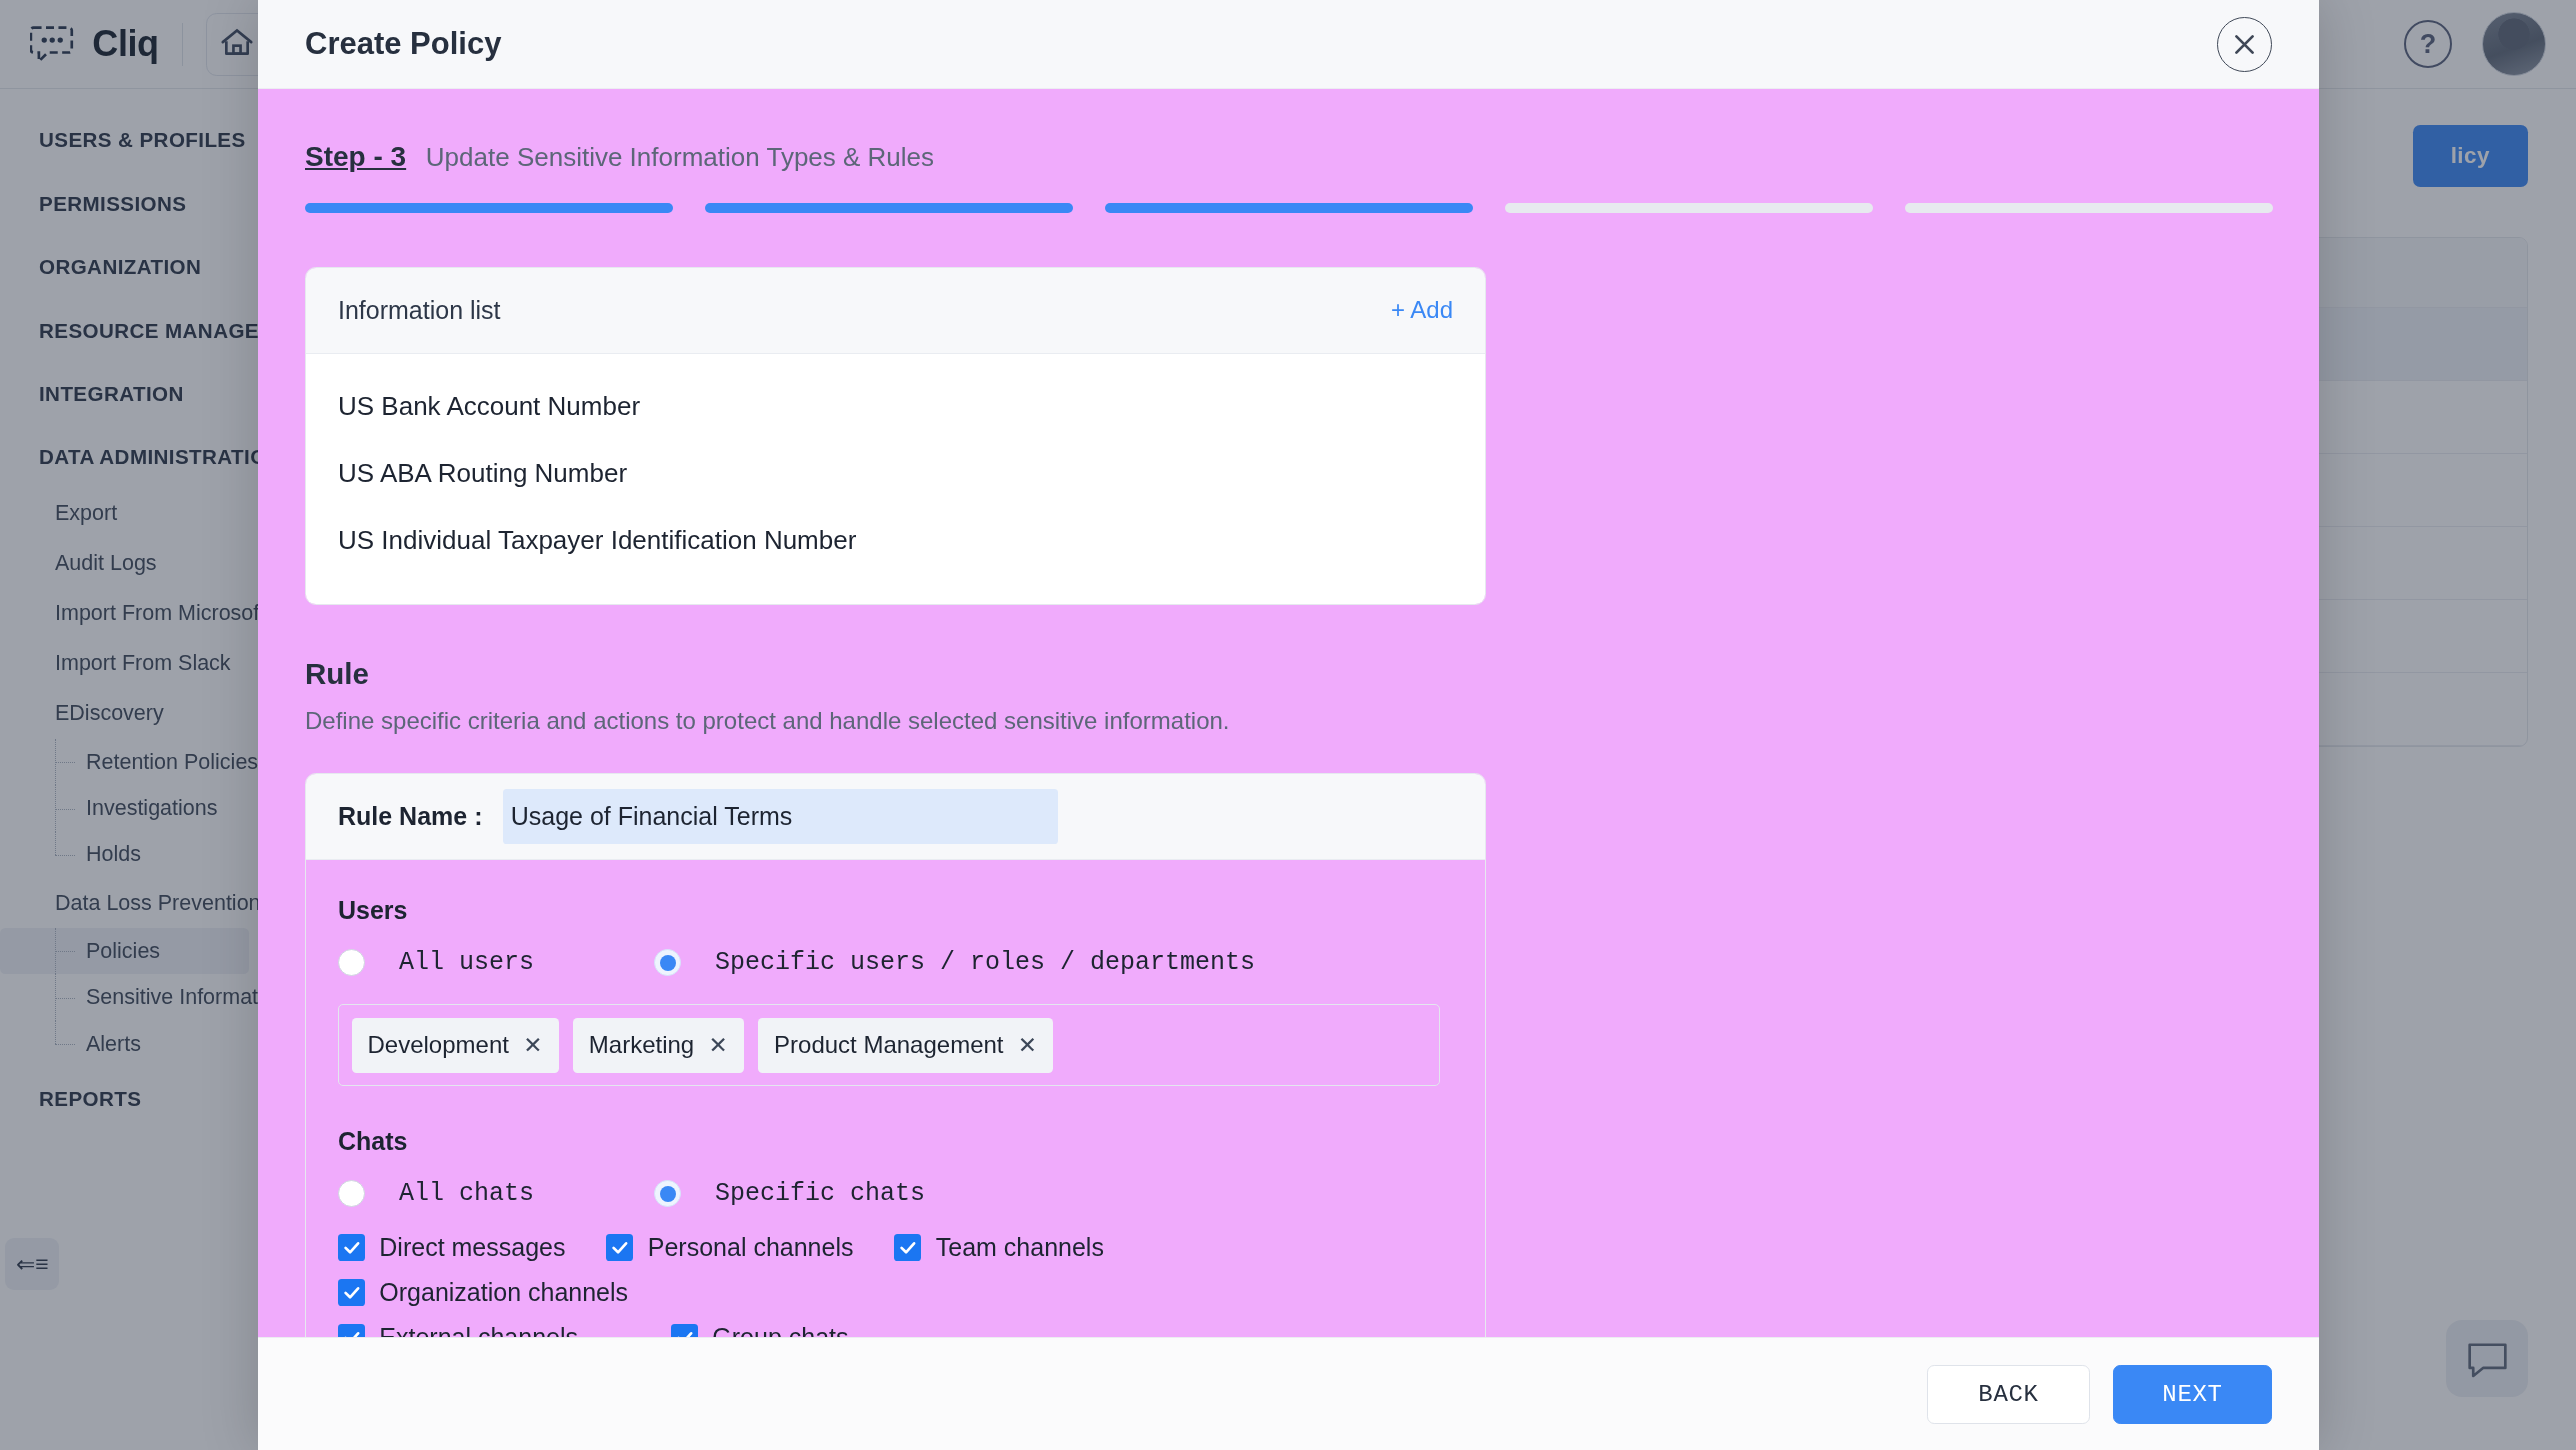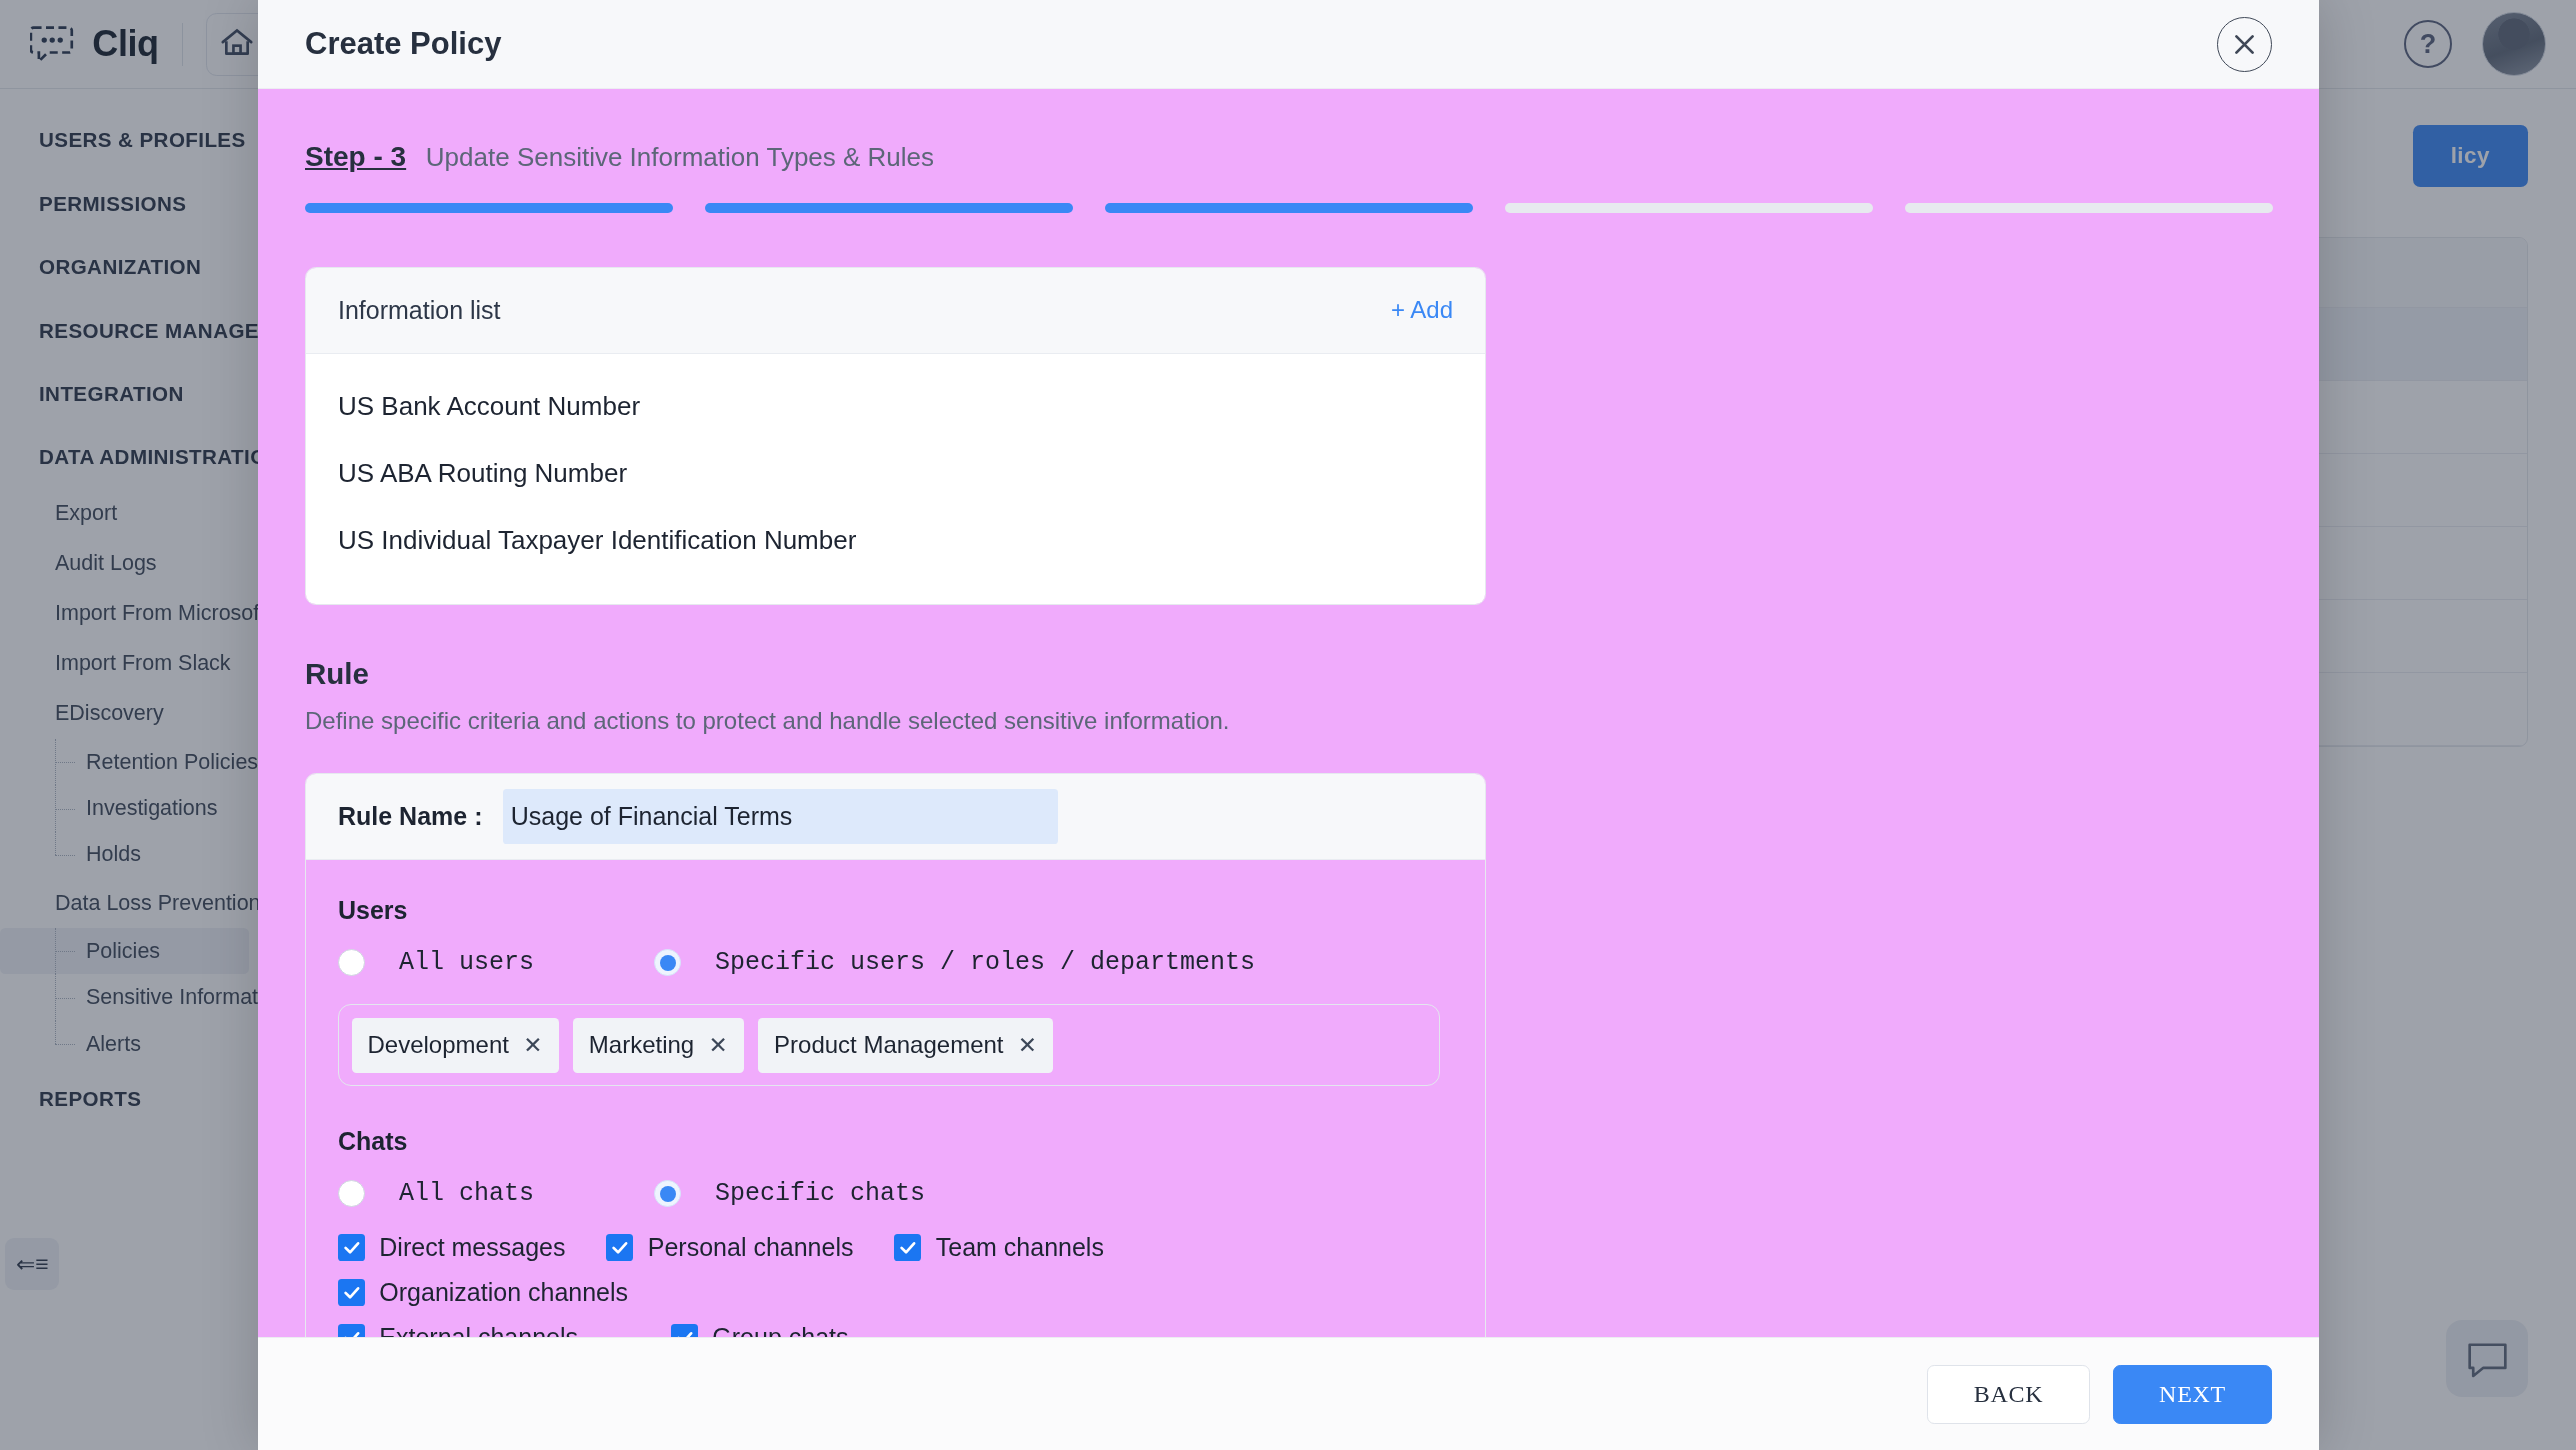--- a/index.html
+++ b/index.html
@@ -166,21 +166,21 @@
   }
   .radio.on { border-color:#d6e4fa; background:#eef4fe; }
   .radio.on::after {
     content:""; position:absolute; inset:4.5px; border-radius:50%; background:#3a88f5;
   }
   .radio-label { font-size:25px; color:#1d2431; }
   .radio-gap { width:52px; }
 
   .tag-box {
     margin-top:27px; width:1102px; min-height:82px; border:0.9px solid #e3e7ee;
-    border-radius:13px; display:flex; align-items:center; gap:14.3px; padding:0 12.5px;
+    border-radius:5px; display:flex; align-items:center; gap:14.3px; padding:0 12.5px;
   }
   .tag {
     background:#f1f3f7; border-radius:4.5px; height:55px; display:flex; align-items:center;
     gap:14.3px; padding:0 16px; font-size:24px; color:#1d2431;
   }
   .tag-x { font-size:23px; color:#3c4758; }
 
   .cb-grid { margin-top:25px; display:flex; flex-wrap:wrap; }
   .cb-item { display:flex; align-items:center; gap:14.3px; margin:0 41px 16px 0; }
   .cb {
@@ -189,21 +189,21 @@
   }
   .cb svg { width:19.7px; height:19.7px; }
   .cb-label { font-size:25px; color:#1d2431; white-space:nowrap; }
 
   .modal-foot {
     flex:0 0 auto; height:114px; background:#fbfbfc; border-top:0.9px solid #ecedf1;
     display:flex; align-items:center; justify-content:flex-end; gap:23px; padding:0 47px;
   }
   .btn {
     height:59px; border-radius:7.2px; font-size:24px; letter-spacing:0.7px;
-    display:flex; align-items:center; justify-content:center; font-family:Liberation Serif, serif;
+    display:flex; align-items:center; justify-content:center; font-family:Liberation Mono, monospace;
   }
   .btn-back { width:163px; background:#fff; border:0.9px solid #dfe3ea; color:#27303f; }
   .btn-next { width:159px; background:#3a88f5; border:0.9px solid #3a88f5; color:#fff; }
 </style>
 </head>
 <body>
 
 <div id="bg-app">
 
   <div class="bg-topbar">

